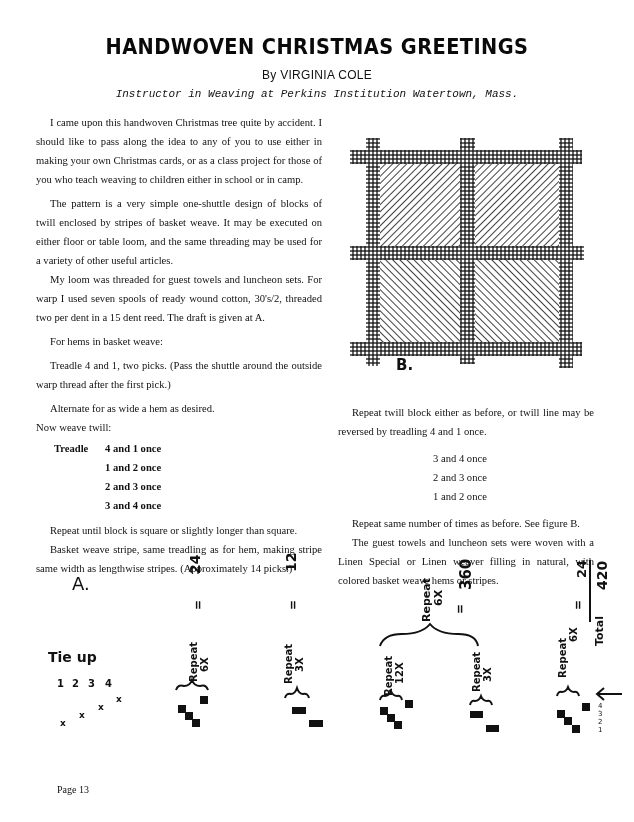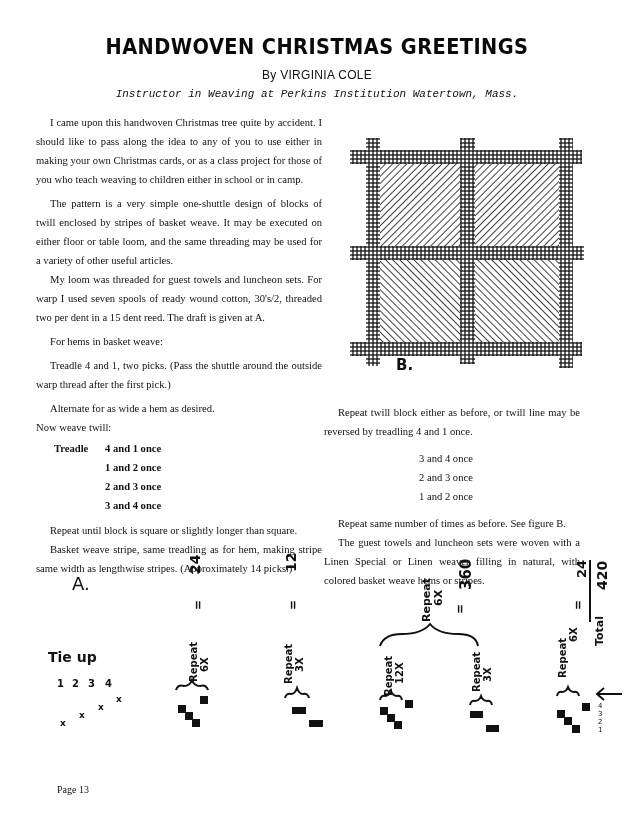--- a/index.html
+++ b/index.html
@@ -5,21 +5,21 @@
   html, body { margin:0; padding:0; background:#ffffff; }
   body { width:634px; height:822px; position:relative; overflow:hidden; color:#111; font-family:"Liberation Serif", serif; }
   .title { position:absolute; top:34px; left:0; width:634px; text-align:center; font-family:"DejaVu Sans", sans-serif; font-weight:bold; font-size:22px; letter-spacing:0.5px; transform:scaleX(0.88); transform-origin:center; color:#0a0a0a; }
   .byline { position:absolute; top:68px; left:0; width:634px; text-align:center; font-family:Liberation Sans, sans-serif; font-size:12px; letter-spacing:0.3px; }
   .subtitle { position:absolute; top:88px; left:0; width:634px; text-align:center; font-style:italic; font-size:11px;font-family:Liberation Mono, monospace; }
   .col { position:absolute; font-size:10.6px; line-height:19px; text-align:justify; }
   .col p { margin:0 0 5px 0; text-indent:14px; }
   .col p.noind { text-indent:0; }
   .col p.tight { margin-bottom:0; }
   .left { left:36px; top:113px; width:286px; }
-  .right { left:324px; top:403px; width:256px; }
+  .right { left:338px; top:403px; width:256px; }
   .treadle { margin:2px 0 6px 0; }
   .treadle .row { display:flex;font-weight:bold; }
   .treadle .lbl { width:51px; padding-left:18px; }
   .centerlist { text-align:left; margin:8px 0 8px 95px; }
   .figB { position:absolute; left:344px; top:134px; width:270px; height:240px; }
   .draft { position:absolute; left:30px; top:550px; width:600px; height:210px; }
   .page-no { position:absolute; left:57px; top:784px; font-size:10px; }
 </style>
 </head>
 <body>

